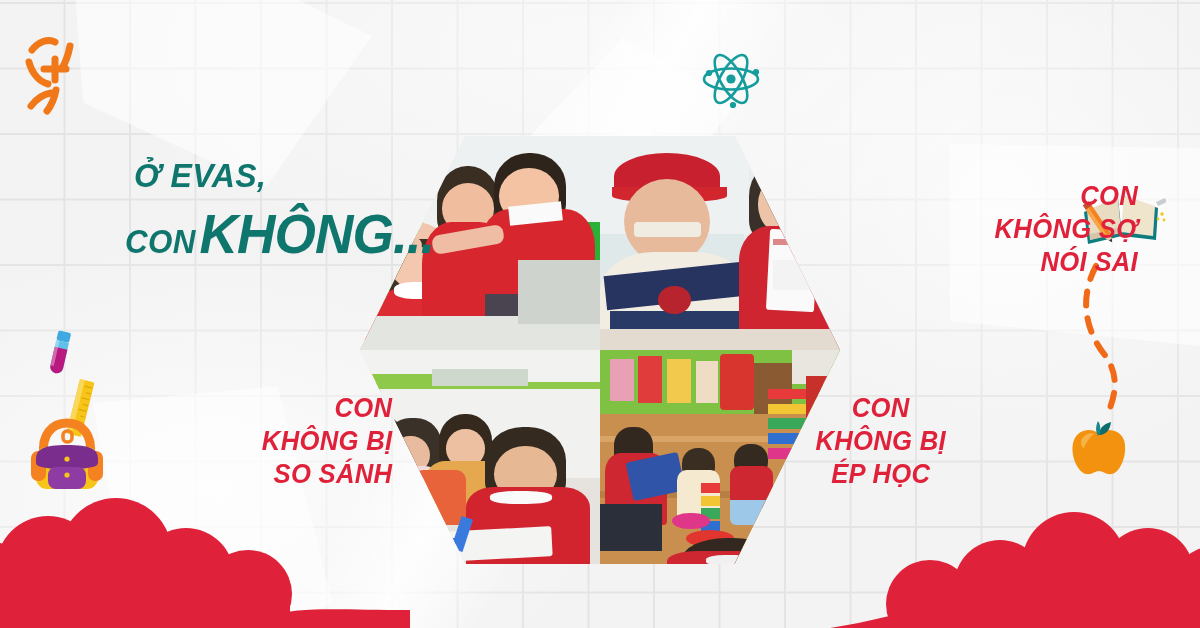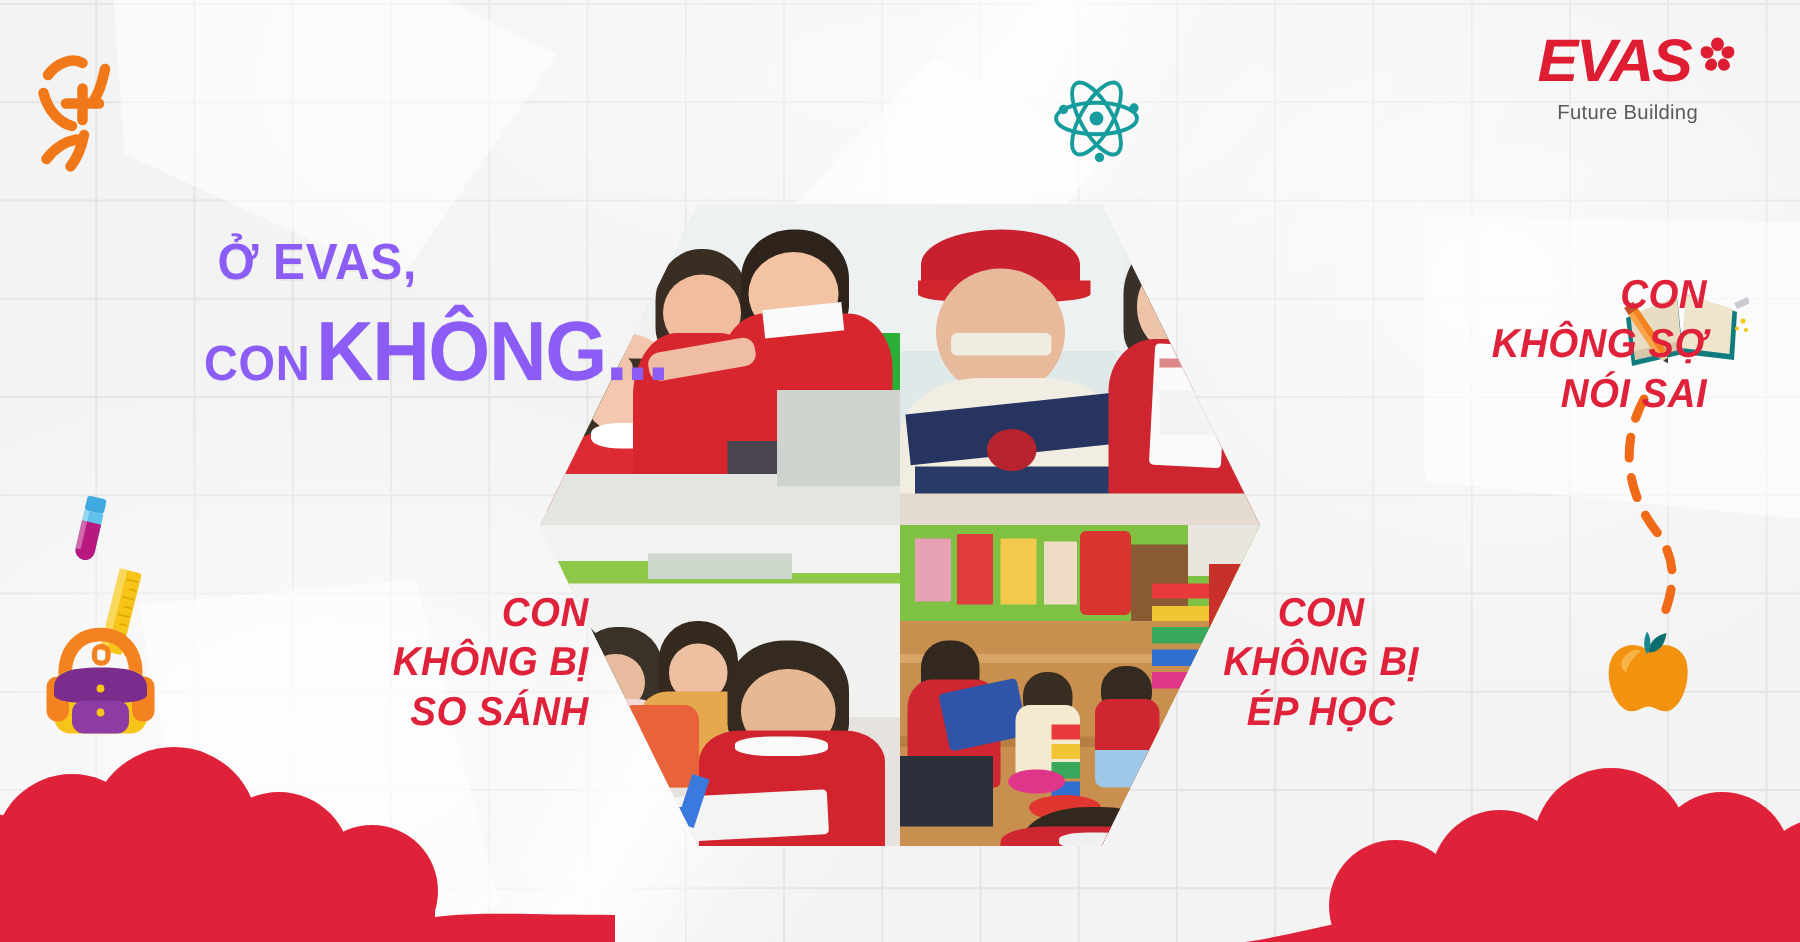--- a/index.html
+++ b/index.html
@@ -43,22 +43,22 @@
   .ps4{width:220px;height:180px;left:520px;top:40px;transform:rotate(-18deg);
        clip-path:polygon(0 40%,60% 0,100% 55%,40% 100%);}
 
   
   .cloud{position:absolute;bottom:0;pointer-events:none;}
   .cloud-left{left:-30px;width:440px;height:130px;}
   .cloud-right{right:-30px;width:400px;height:120px;}
 
   
   .headline{
-    position:absolute;left:136px;top:158px;width:300px;
-    color:#8b5cf6;font-weight:700;
+    position:absolute;left:125px;top:158px;width:300px;
+    color:#0f766e;font-weight:700;font-style:italic;
     letter-spacing:-.2px;line-height:1;
     text-shadow:0 1px 0 rgba(0,0,0,.04);
   }
   .headline .l1{
     display:block;font-size:34px;letter-spacing:.5px;
     transform:scaleX(.94);transform-origin:left center;
     margin-left:9px;
   }
   .headline .l2{
     display:block;margin-top:14px;white-space:nowrap;
@@ -410,29 +410,14 @@
       <circle cx="100" cy="96" r="44"></circle>
       <circle cx="170" cy="78" r="46"></circle>
       <circle cx="244" cy="56" r="52"></circle>
       <circle cx="318" cy="66" r="46"></circle>
       <circle cx="384" cy="80" r="42"></circle>
       <rect x="100" y="90" width="300" height="40"></rect>
       <path d="M0 120 C40 114 70 104 110 98 L120 120 Z"></path>
     </g>
   </svg>
 
-  <div class="logo">
-    <div class="logo-row">
-      <span class="logo-word">EVAS</span>
-      <svg width="26" height="26" viewBox="0 0 26 26" style="margin-top:1px;">
-        <g fill="#DE1C32">
-          <path d="M13 2 C16 2 18 5 17 8 C16.4 10 14.6 11 13 11 C11.4 11 9.6 10 9 8 C8 5 10 2 13 2 Z"></path>
-          <path d="M24 10 C25 13 23 16 20 16 C18 16 16.3 14.7 15.8 13 C15.3 11.3 16 9.4 17.6 8.6 C20.3 7.2 23 7.6 24 10 Z"></path>
-          <path d="M20.3 23 C18 25 14.7 24.2 13.6 21.5 C12.9 19.7 13.4 17.6 14.8 16.6 C16.2 15.6 18.2 15.8 19.4 17 C21.4 19 22 21.3 20.3 23 Z"></path>
-          <path d="M5.7 23 C4 21.3 4.6 19 6.6 17 C7.8 15.8 9.8 15.6 11.2 16.6 C12.6 17.6 13.1 19.7 12.4 21.5 C11.3 24.2 8 25 5.7 23 Z"></path>
-          <path d="M2 10 C3 7.6 5.7 7.2 8.4 8.6 C10 9.4 10.7 11.3 10.2 13 C9.7 14.7 8 16 6 16 C3 16 1 13 2 10 Z"></path>
-        </g>
-      </svg>
-    </div>
-    <div class="logo-tag">Future Building</div>
-  </div>
 
 </div>
 
 </body></html>

